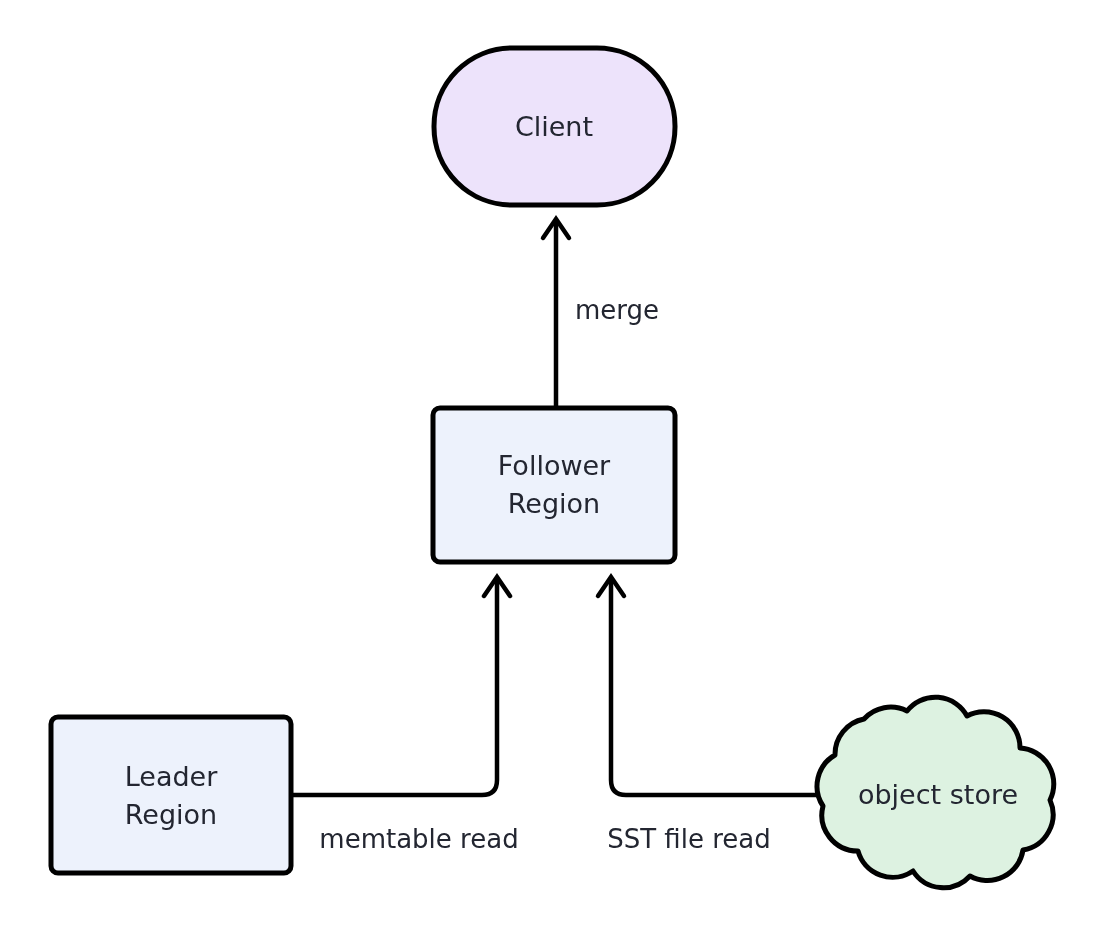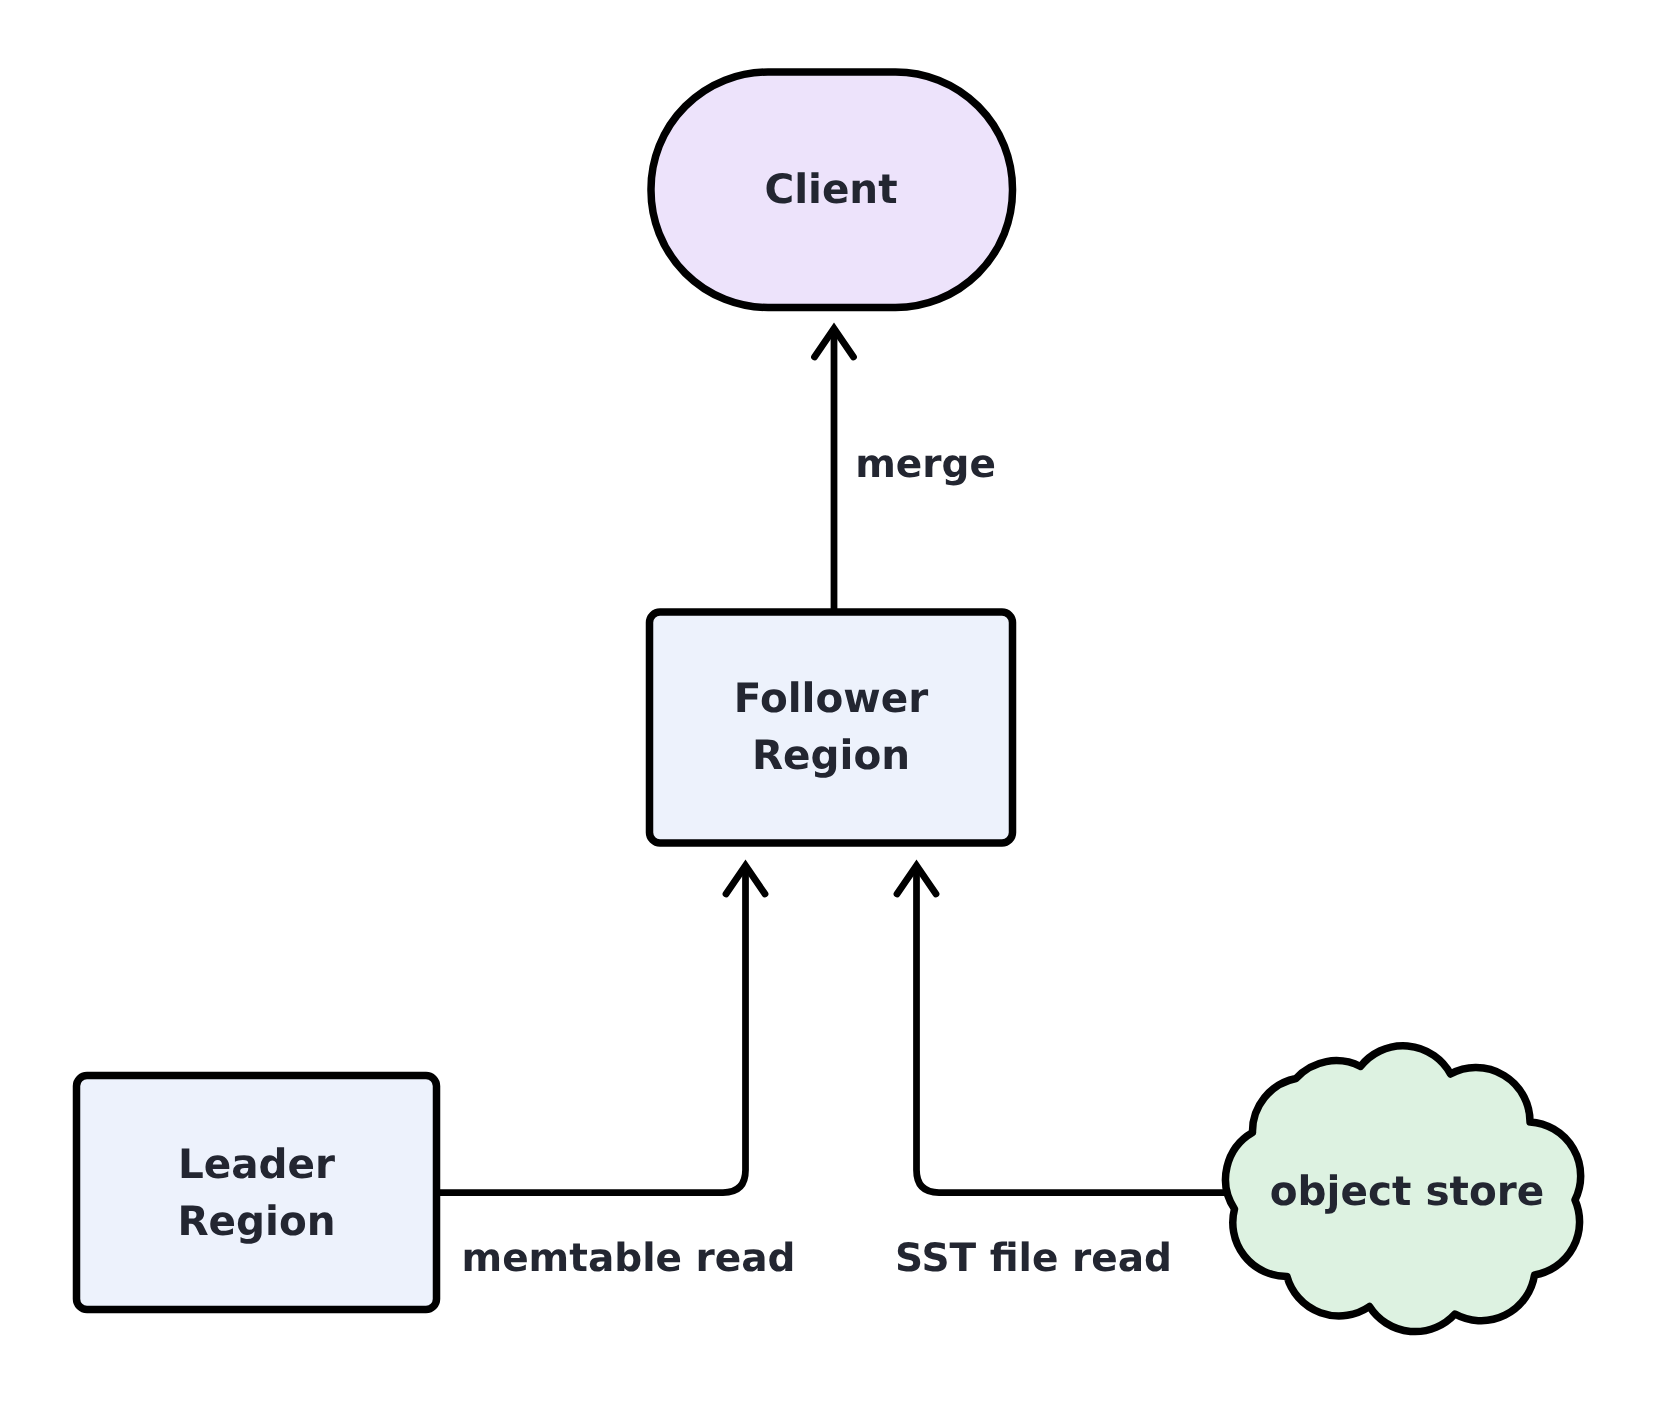--- a/index.html
+++ b/index.html
@@ -9,21 +9,20 @@
   }
   body {
     font-family: "DejaVu Sans", "Liberation Sans", sans-serif;
   }
   #canvas {
     position: relative;
     width: 1108px;
     height: 946px;
     background: #ffffff;
     overflow: hidden;
-    font-weight: bold;
   }
   #diagram-svg {
     position: absolute;
     top: 0;
     left: 0;
     width: 1108px;
     height: 946px;
   }
   .node-label {
     font-family: "DejaVu Sans", "Liberation Sans", sans-serif;

